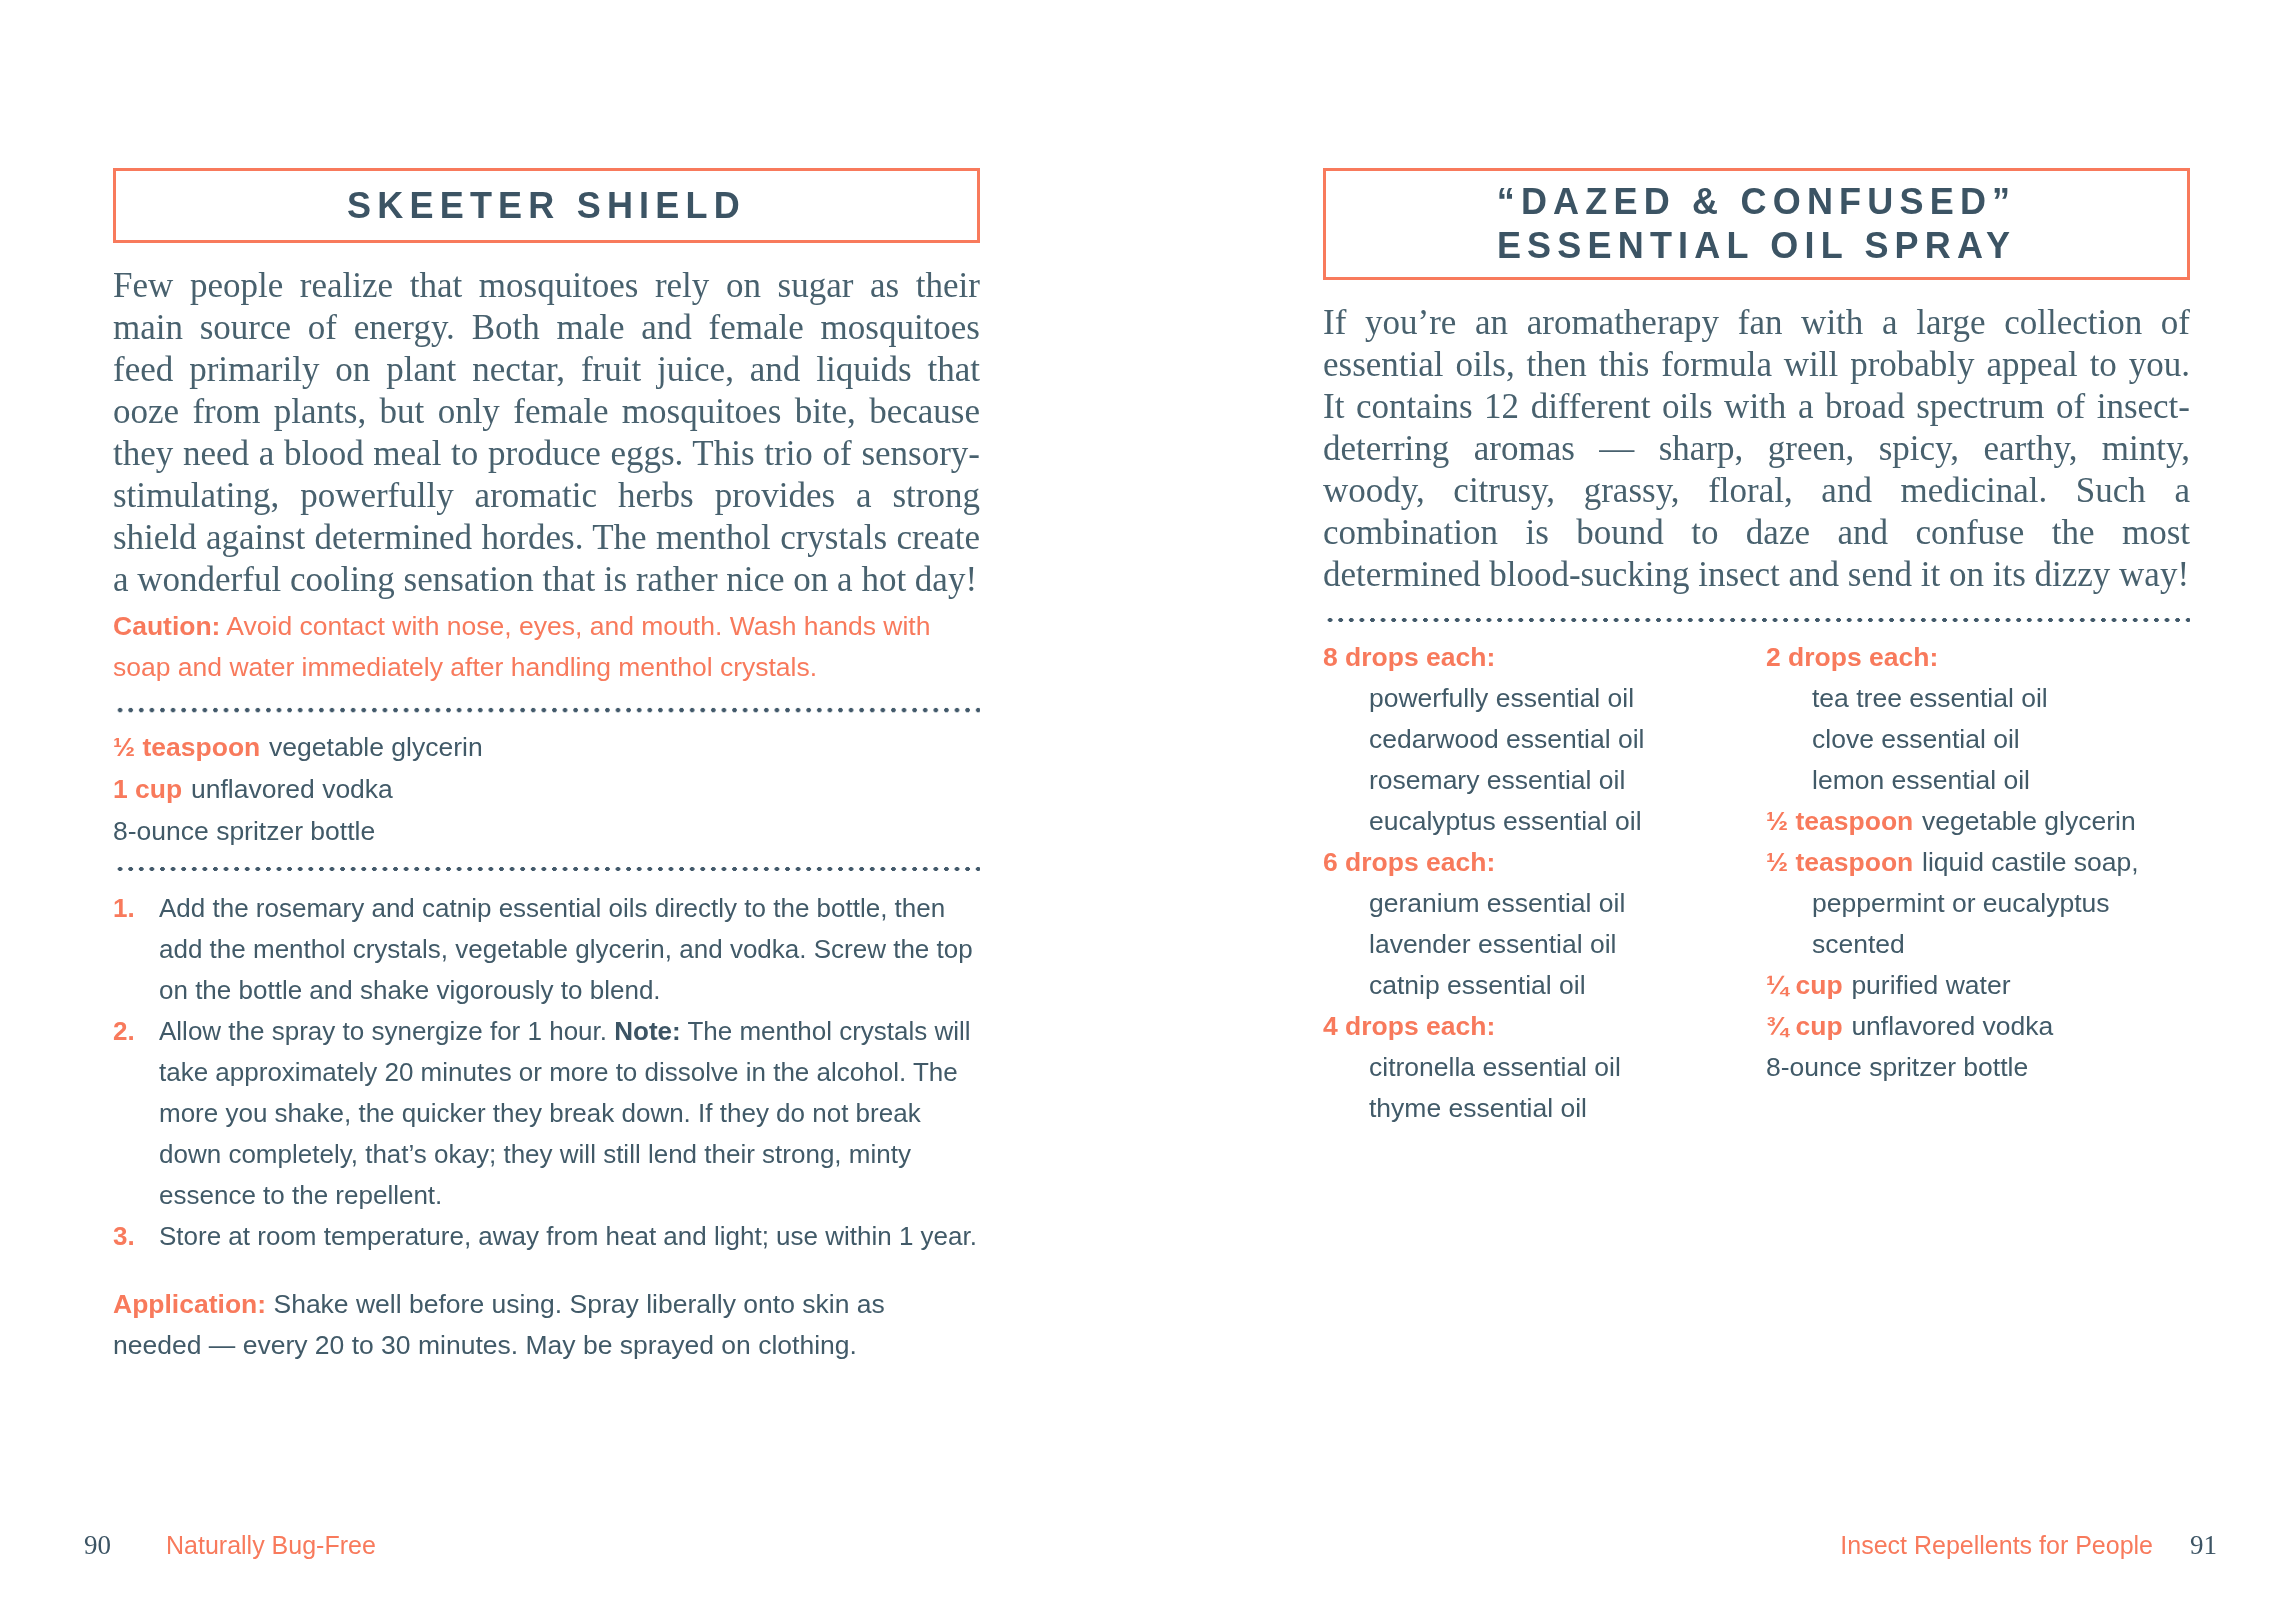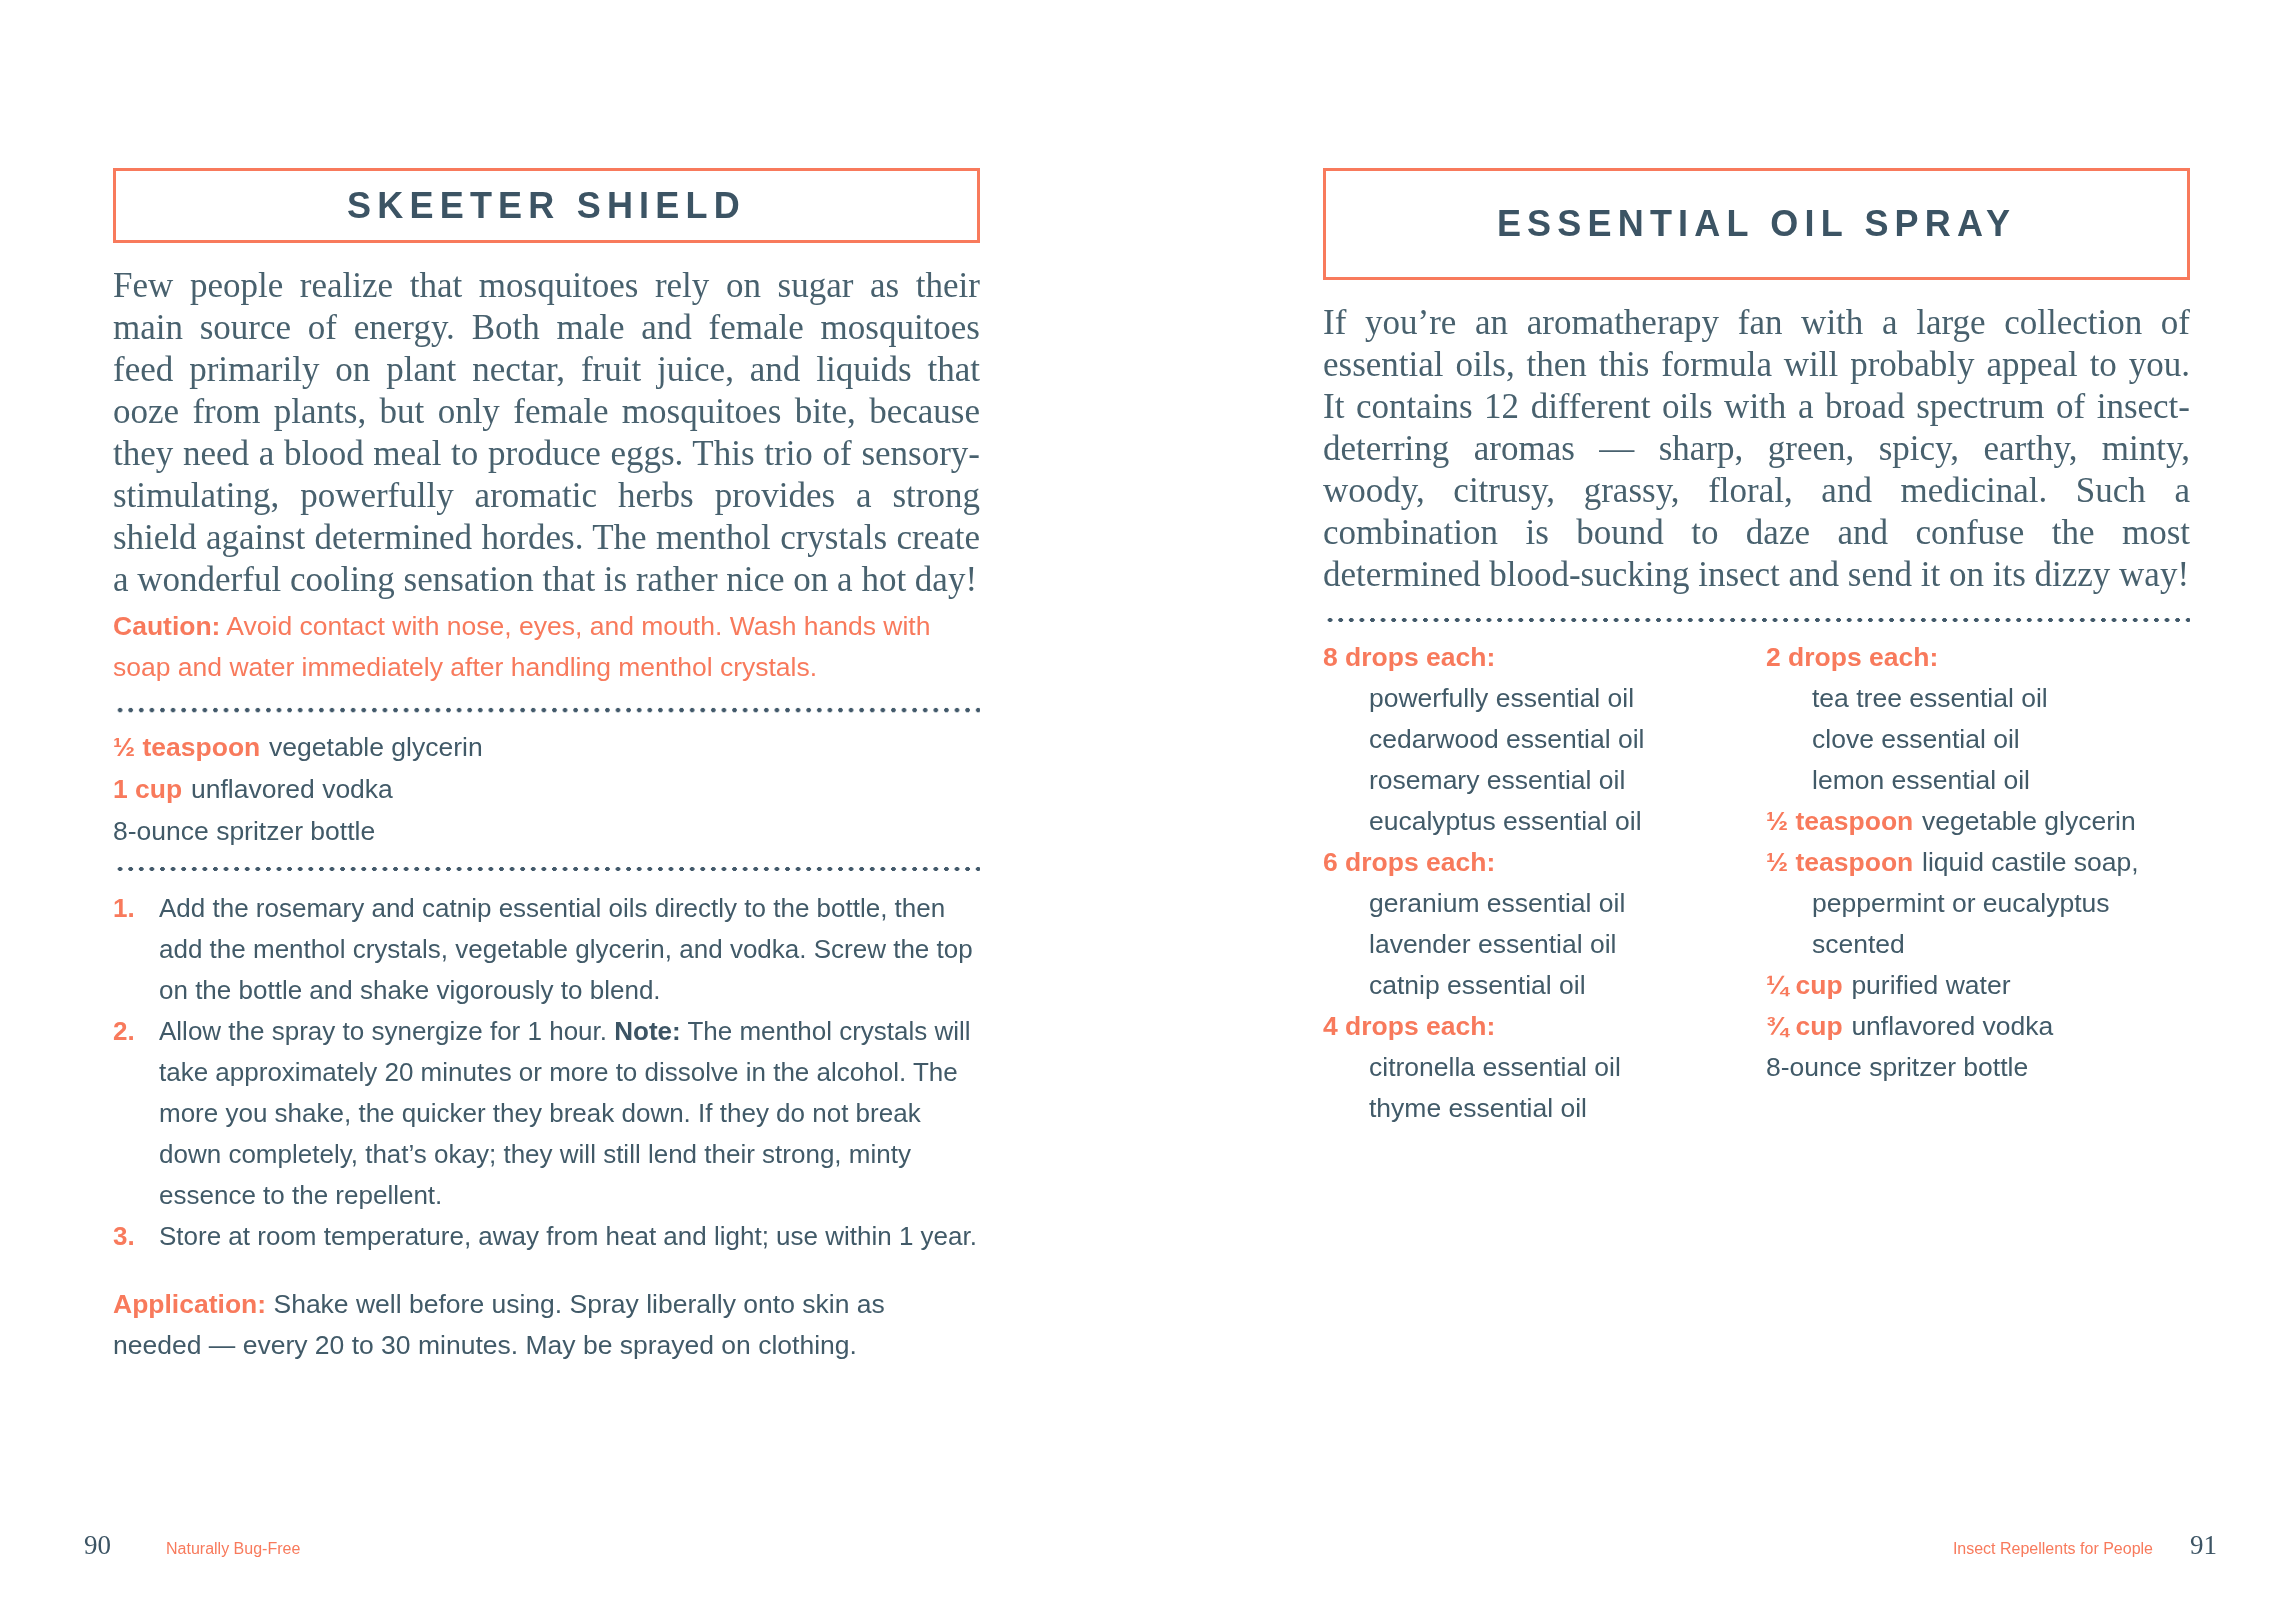--- a/index.html
+++ b/index.html
@@ -79,21 +79,21 @@
   }
   .application .label{color:var(--accent);font-weight:700;}
 
   .footer{position:absolute;top:1530px;white-space:nowrap;}
   #footer-left{left:84px;}
   #footer-right{right:78px;}
   .page-number{
     font-family:"Liberation Serif","DejaVu Serif",serif;
     font-size:27px;color:var(--heading);
   }
-  .footer-label{font-size:16px;color:var(--accent);}
+  .footer-label{font-size:25px;color:var(--accent);}
   #footer-left .footer-label{margin-left:55px;}
   #footer-right .page-number{margin-left:37px;}
 </style>
 </head>
 <body>
 
 <section class="page" id="left-page">
 
   <div class="title-box">
     <div class="recipe-title">SKEETER SHIELD</div>
@@ -130,20 +130,21 @@
     </div>
   </div>
 
   <p class="application"><span class="label">Application:</span><span> Shake well before using. Spray liberally onto skin as needed — every 20 to 30 minutes. May be sprayed on clothing.</span></p>
 
 </section>
 
 <section class="page" id="right-page">
 
   <div class="title-box">
+    <div class="recipe-title">“DAZED &amp; CONFUSED”</div>
     <div class="recipe-title">ESSENTIAL OIL SPRAY</div>
   </div>
 
   <p class="intro">If you’re an aromatherapy fan with a large collection of essential oils, then this formula will probably appeal to you. It contains 12 different oils with a broad spectrum of insect-deterring aromas — sharp, green, spicy, earthy, minty, woody, citrusy, grassy, floral, and medicinal. Such a combination is bound to daze and confuse the most determined blood-sucking insect and send it on its dizzy way!</p>
 
   <div class="dotted d1"></div>
 
   <div class="ing-columns">
     <div class="ing-col1">
       <div class="ing-line"><span class="qty">8 drops each:</span></div>

